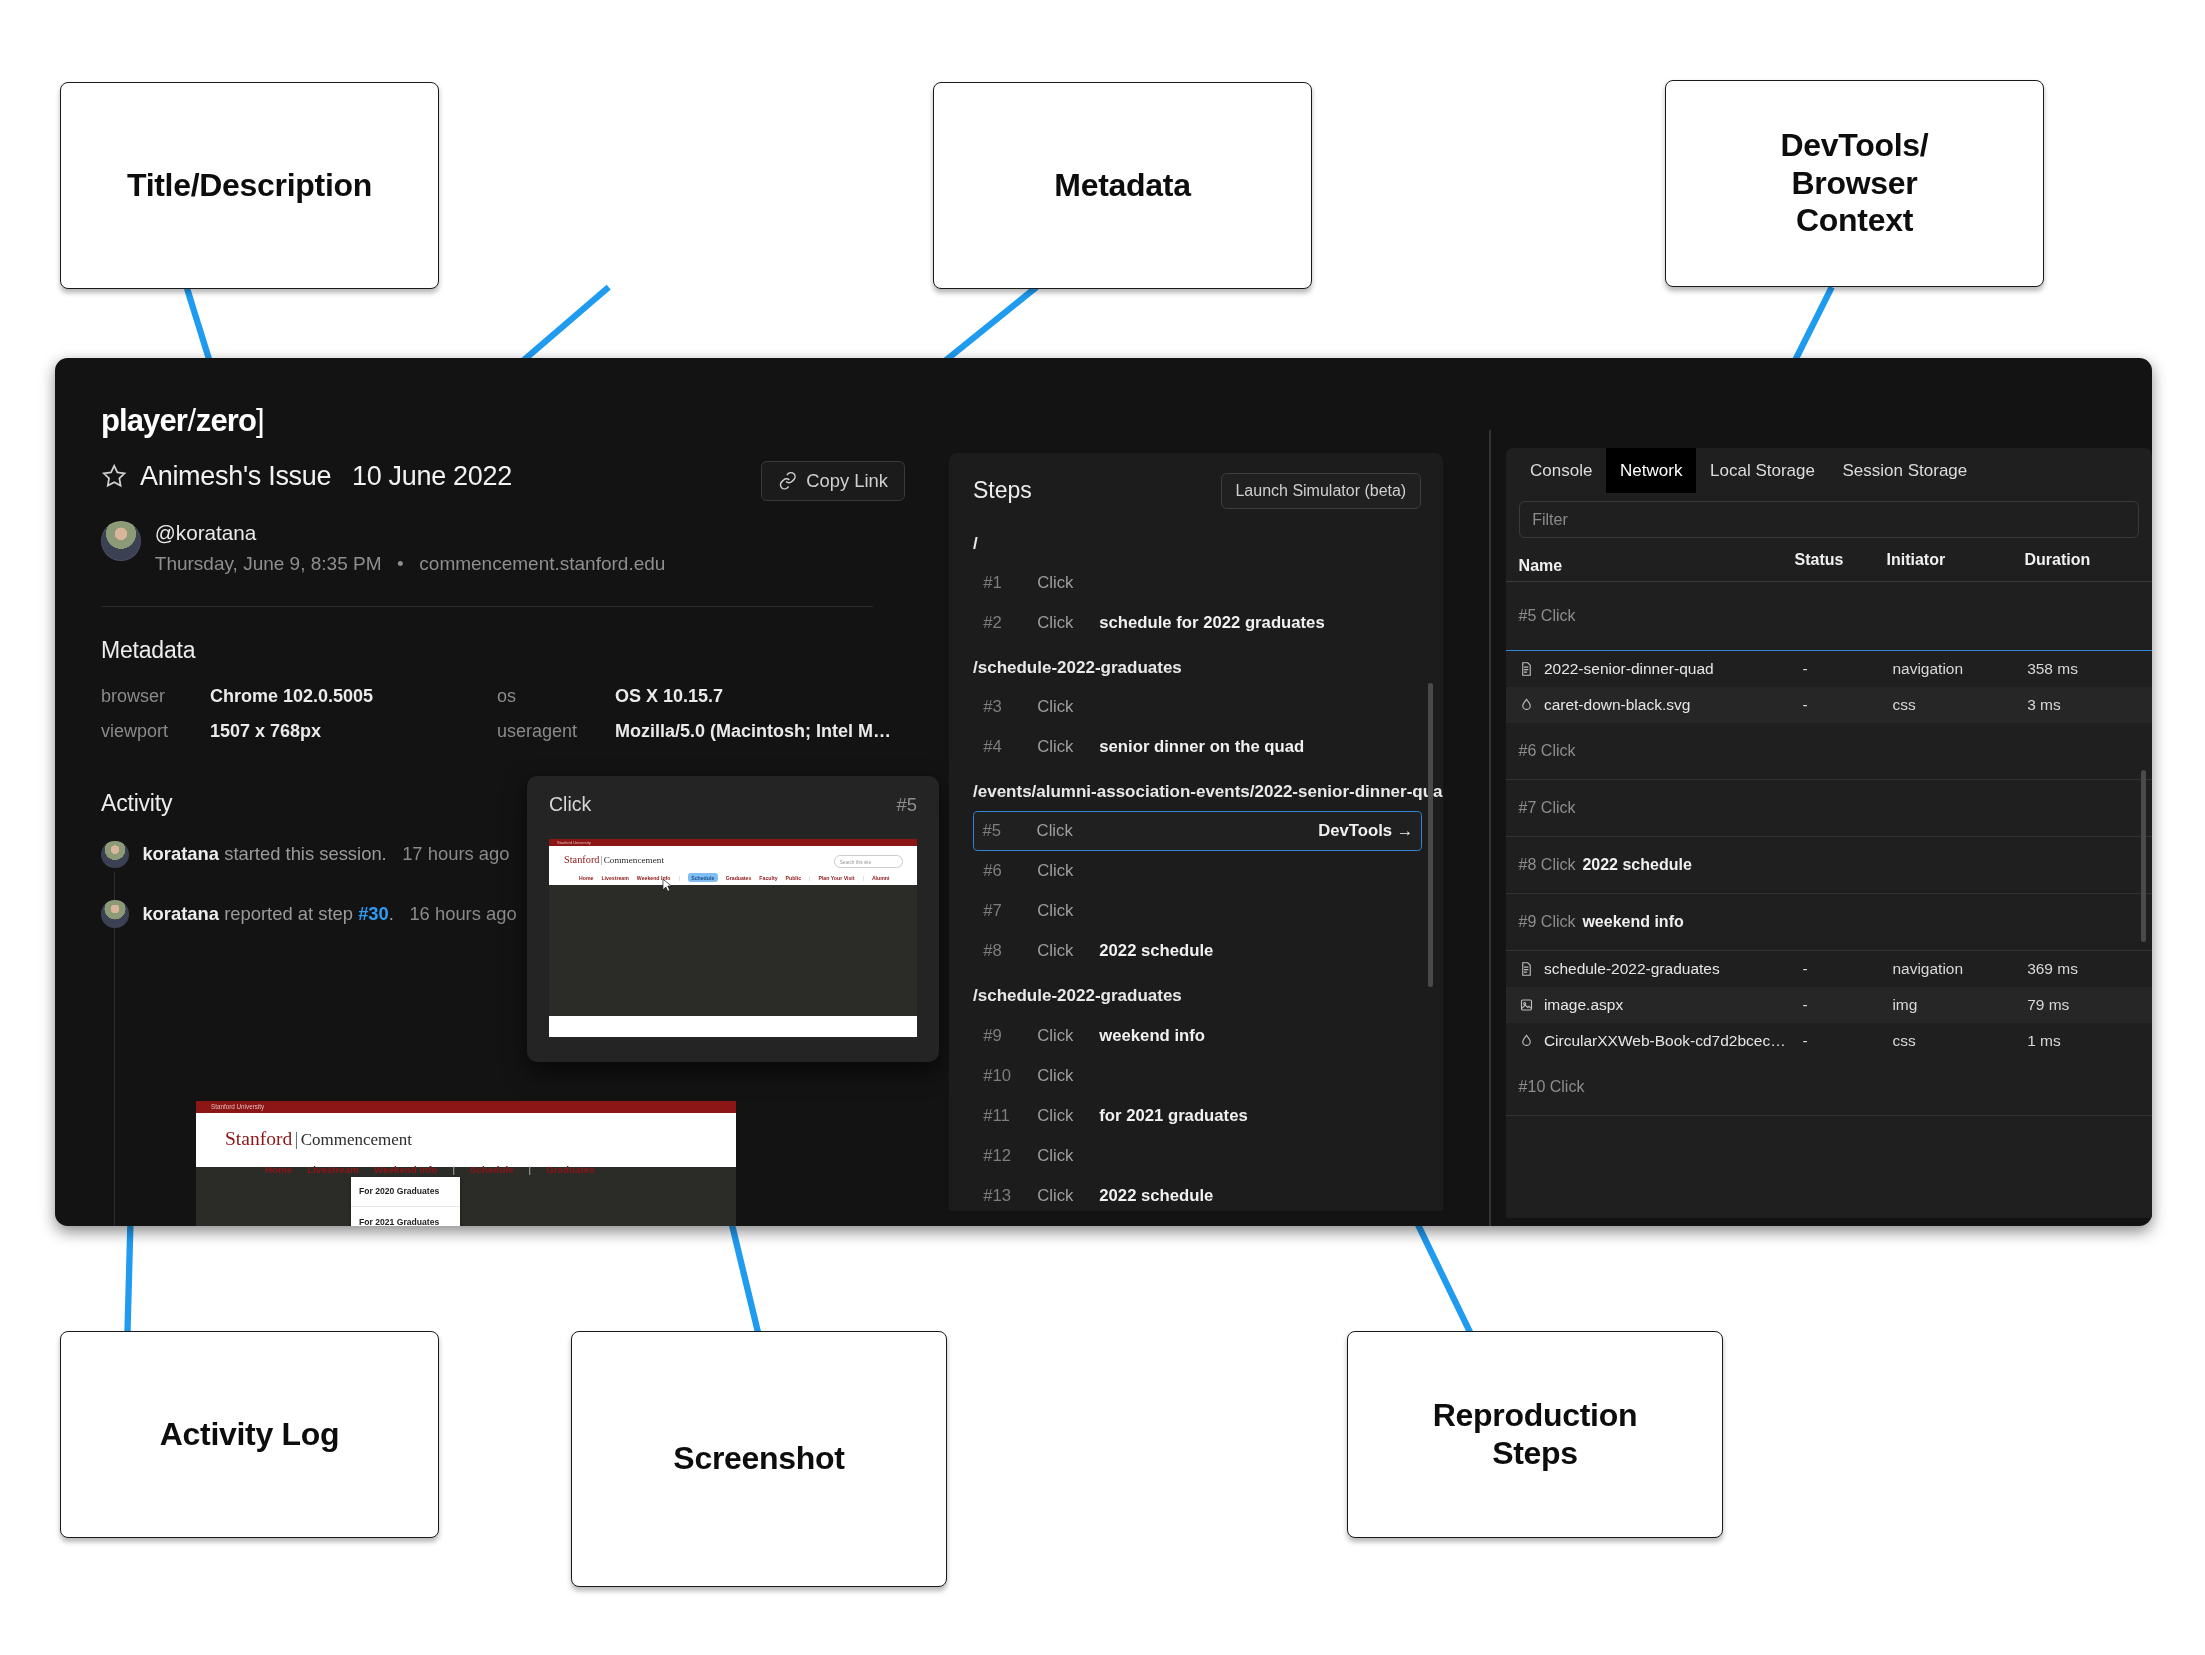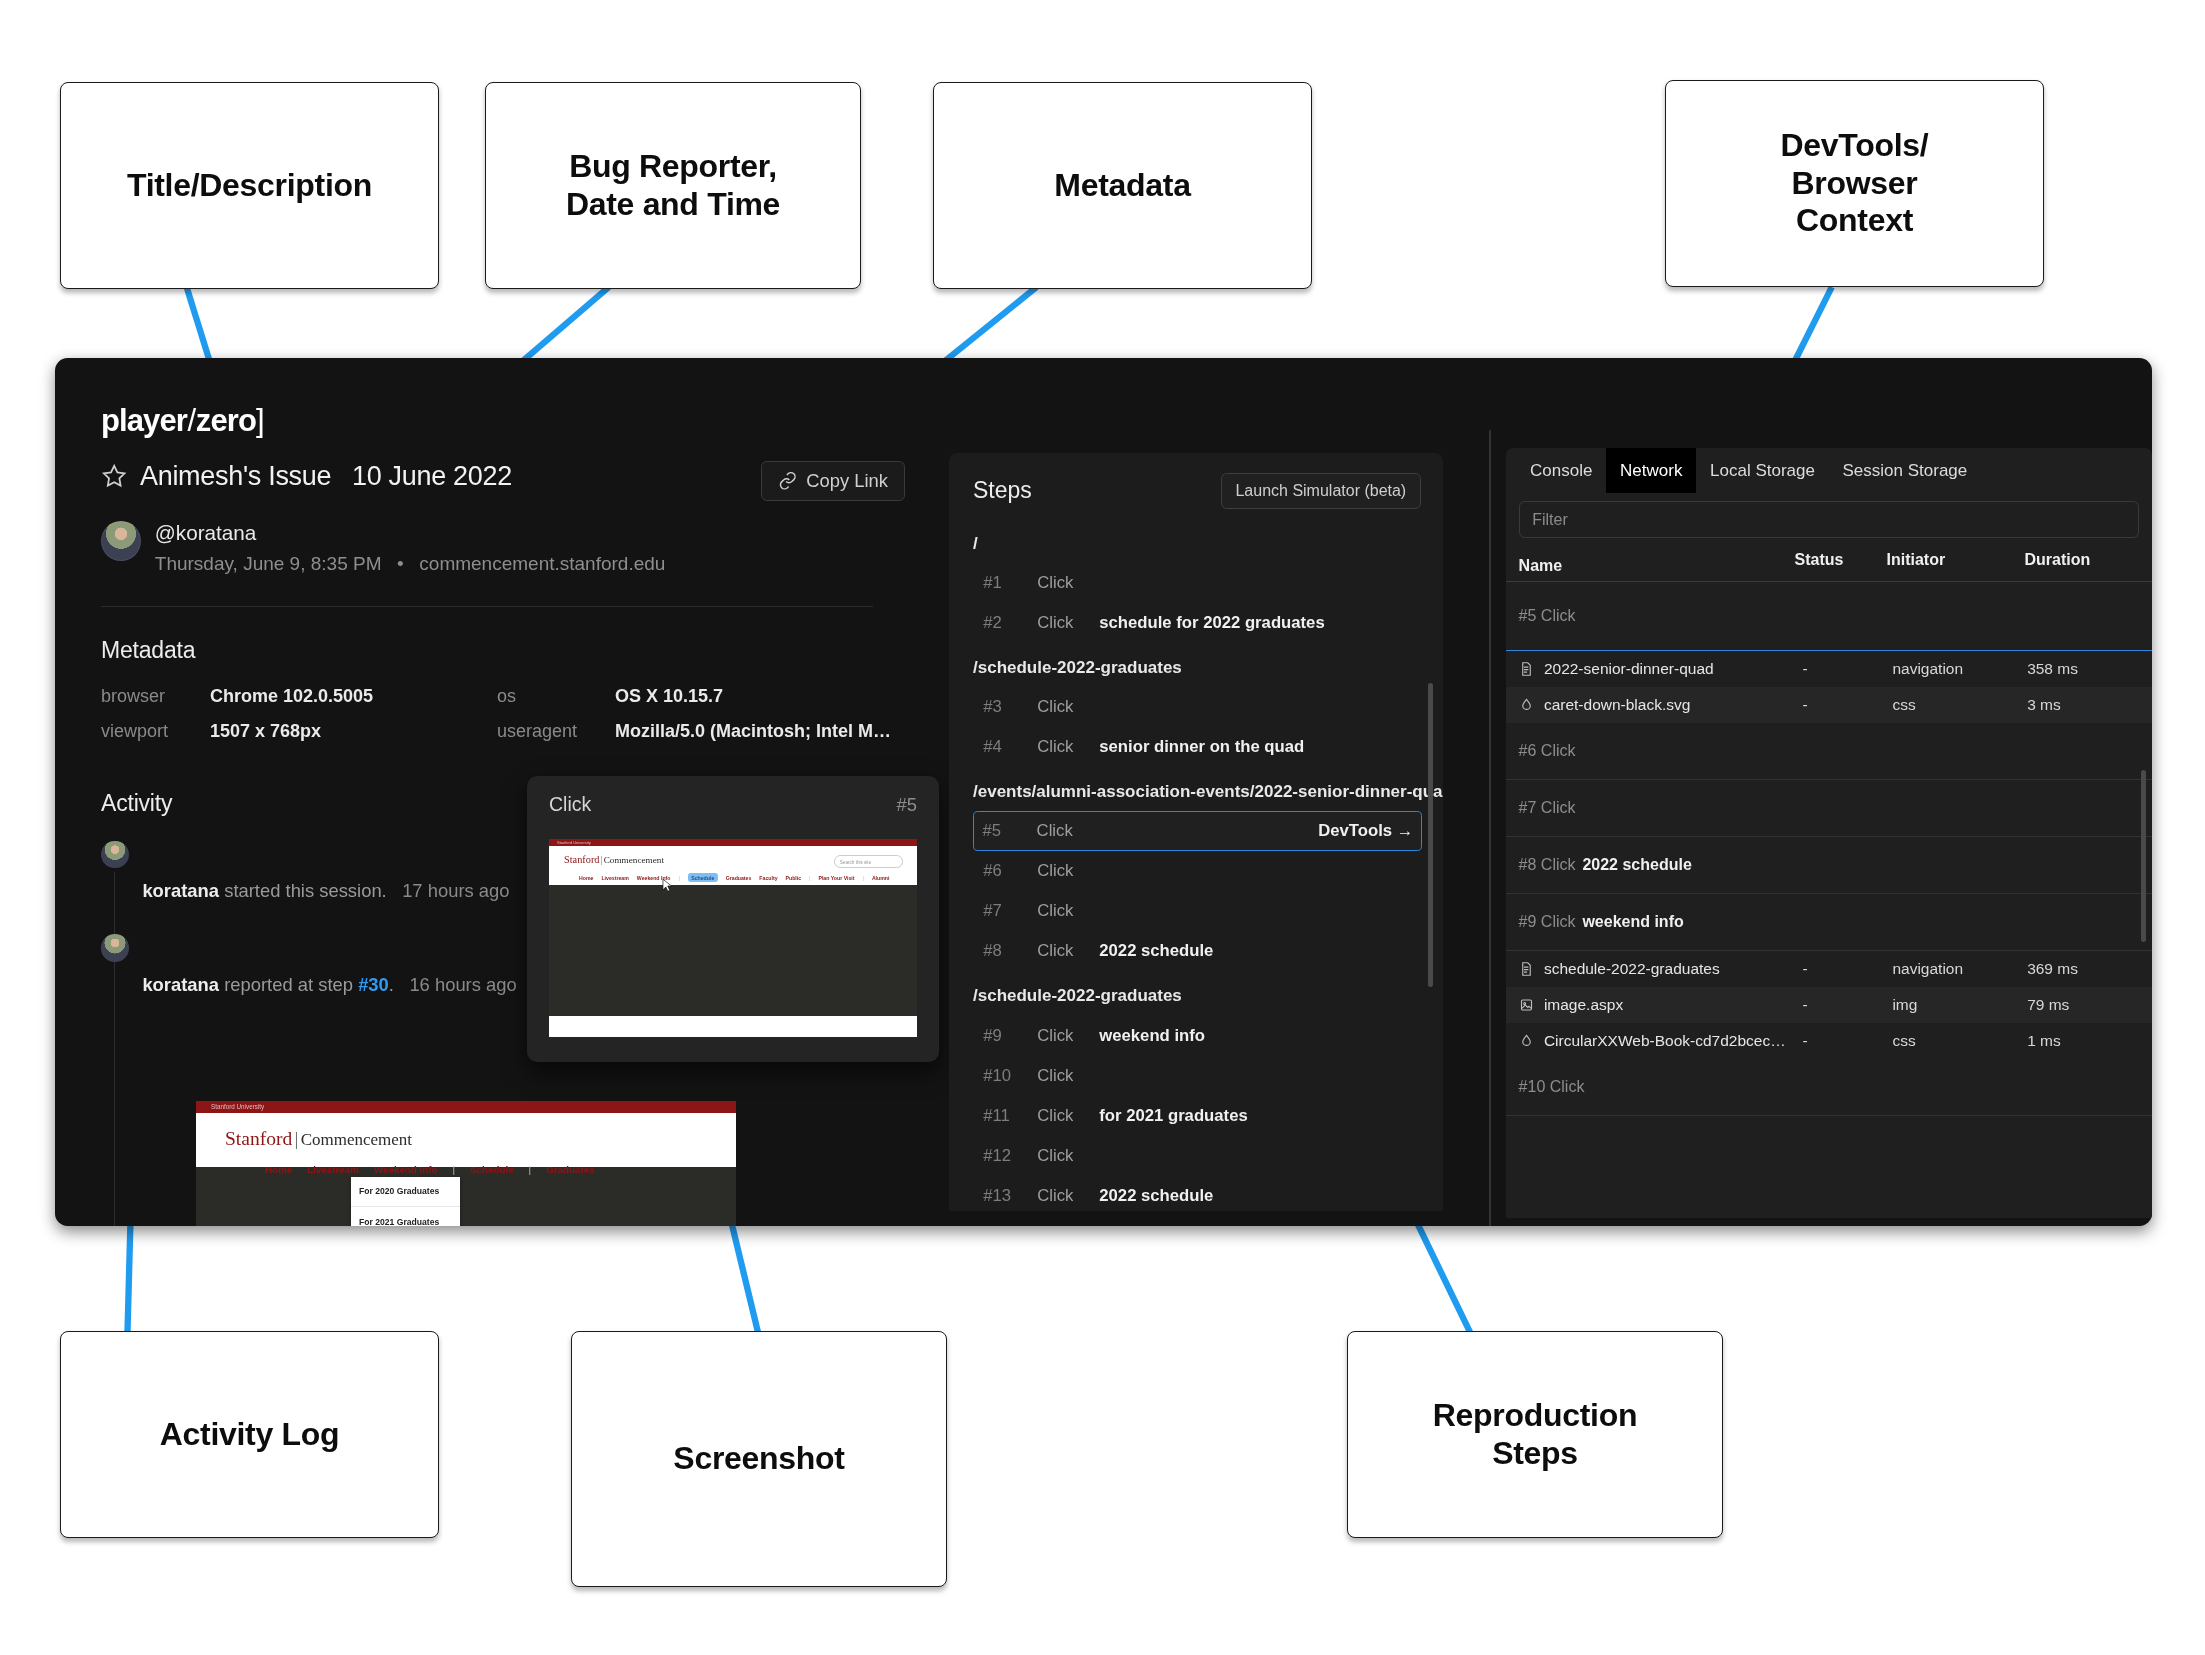--- a/index.html
+++ b/index.html
@@ -51,21 +51,21 @@
   .meta-col{ width:396px; }
   .meta-row{ display:flex; align-items:baseline; margin-bottom:13.8px; }
   .meta-key{ font-size:18px; color:#8a8a8a; width:109px; flex:none; }
   .meta-key.wide{ width:118px; }
   .meta-val{ font-size:18px; color:#eaeaea; font-weight:600; white-space:nowrap; overflow:hidden; text-overflow:ellipsis; max-width:322px;}
 
   .activity-list{ margin-top:23px; position:relative; }
   .act-item{ display:flex; align-items:flex-start; margin-bottom:31px; position:relative; }
   .act-avatar{ width:27.6px; height:27.6px; border-radius:50%; flex:none; margin-right:13.8px; margin-top:1.1px;
     background:radial-gradient(circle at 50% 32%, #d9b69a 0 18%, #8d9a77 19% 44%, #3b4152 45% 100%);}
-  .act-text{ font-size:18.4px; color:#9a9a9a; line-height:1.2; padding-top:3.4px;margin-top:37px;}
+  .act-text{ font-size:18.4px; color:#9a9a9a; line-height:1.2; padding-top:3.4px;}
   .act-text b{ color:#ededed; font-weight:600; }
   .act-text .step-link{ color:#2f9bf5; font-weight:600; }
   .act-text .ago{ color:#8a8a8a; margin-left:10.3px; }
   .timeline{ position:absolute; left:13.2px; top:32px; width:1.1px; height:603px; background:#2e2e2e; }
 
   
   .big-shot{ position:absolute; left:95px; top:261px; width:540px; height:258px; background:#2b2b28; overflow:hidden; }
   .shot-topbar{ height:12.6px; background:#8c1515; position:relative; }
   .shot-topbar span{ position:absolute; left:15px; top:2.3px; font-size:6.3px; color:#e7bcbc; }
   .shot-white{ background:#fff; height:54px; position:relative; }
@@ -162,24 +162,20 @@
       <path d="M3190,500 L3060,760"></path>
       <path d="M222,2320 L245,1470"></path>
       <path d="M1320,2320 L1175,1720"></path>
       <path d="M2560,2320 L2265,1710"></path>
     </g>
   </svg>
 
   <div class="callout" style="left:60px; top:82px; width:379px; height:207px;">
     <span>Title/Description</span>
   </div>
-  <div class="callout" style="left:485px; top:82px; width:376px; height:207px; white-space:pre-line;">
-    <span>Bug Reporter,
-Date and Time</span>
-  </div>
   <div class="callout" style="left:933px; top:82px; width:379px; height:207px;">
     <span>Metadata</span>
   </div>
   <div class="callout" style="left:1665px; top:80px; width:379px; height:207px; white-space:pre-line;">
     <span>DevTools/
 Browser
 Context</span>
   </div>
   <div class="callout" style="left:60px; top:1331px; width:379px; height:207px;">
     <span>Activity Log</span>

